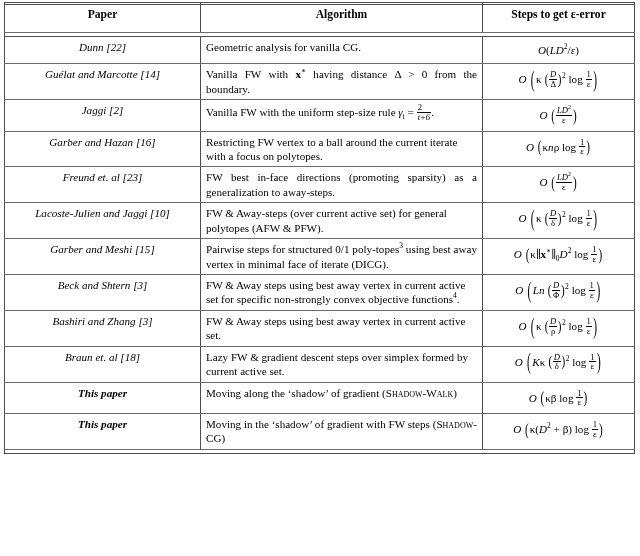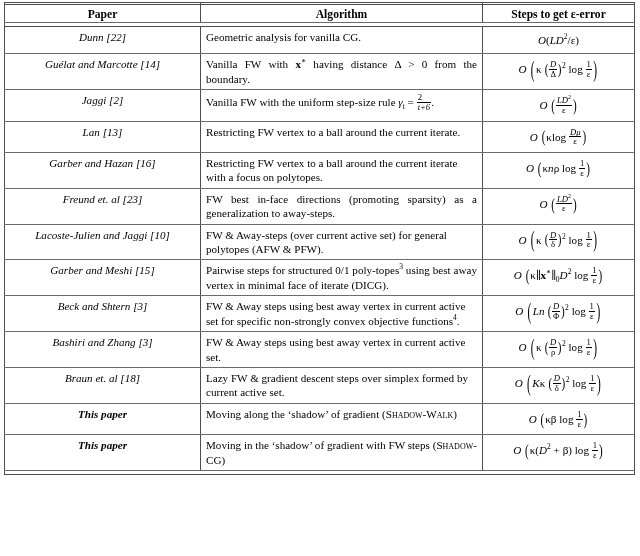--- a/index.html
+++ b/index.html
@@ -48,21 +48,21 @@
   
   tr.head th {
     text-align: center;
     font-weight: bold;
     font-size: 11.6px;
     border-top: 1px solid #4d4d4d;
     box-shadow:
       inset 0 2px 0 -1px #ffffff,
       inset 0 3px 0 -1px #4d4d4d;
     padding-top: 4px;
-    padding-bottom: 0;
+    padding-bottom: 10px;
   }
   tr.head {
     
   }
   tr.dbl td {
     padding: 0;
     height: 3px;
     border-top: 1px solid #4d4d4d;
     border-bottom: 1px solid #4d4d4d;
     background: #ffffff;
@@ -188,27 +188,20 @@
     </tr>
 
     <tr>
       <td class="col-paper">Jaggi [2]</td>
       <td class="col-algo nojust">Vanilla FW with the uniform step-size rule <span class="m">γ</span><sub class="sub m">t</sub> = <span class="sfrac"><span class="num mr">2</span><span class="den m">t+6</span></span>.</td>
       <td class="col-steps">
         <span class="mathline"><span class="m">O</span> <span class="pmed">(</span><span class="sfrac"><span class="num m">LD<sup class="sup">2</sup></span><span class="den m mr">ε</span></span><span class="pmed">)</span></span>
       </td>
     </tr>
 
-    <tr>
-      <td class="col-paper">Lan [13]</td>
-      <td class="col-algo nojust">Restricting FW vertex to a ball around the current iterate.</td>
-      <td class="col-steps">
-        <span class="mathline"><span class="m">O</span> <span class="pmed">(</span><span class="m mr">κ</span><span class="mr">log</span> <span class="sfrac"><span class="num m">Dμ</span><span class="den m mr">ε</span></span><span class="pmed">)</span></span>
-      </td>
-    </tr>
 
     <tr>
       <td class="col-paper">Garber and Hazan [16]</td>
       <td class="col-algo nojust">Restricting FW vertex to a ball around the current iterate with a focus on polytopes.</td>
       <td class="col-steps">
         <span class="mathline"><span class="m">O</span> <span class="pmed">(</span><span class="m mr">κ</span><span class="m">n</span><span class="m mr">ρ</span> <span class="mr">log</span> <span class="sfrac"><span class="num mr">1</span><span class="den m mr">ε</span></span><span class="pmed">)</span></span>
       </td>
     </tr>
 
     <tr>

